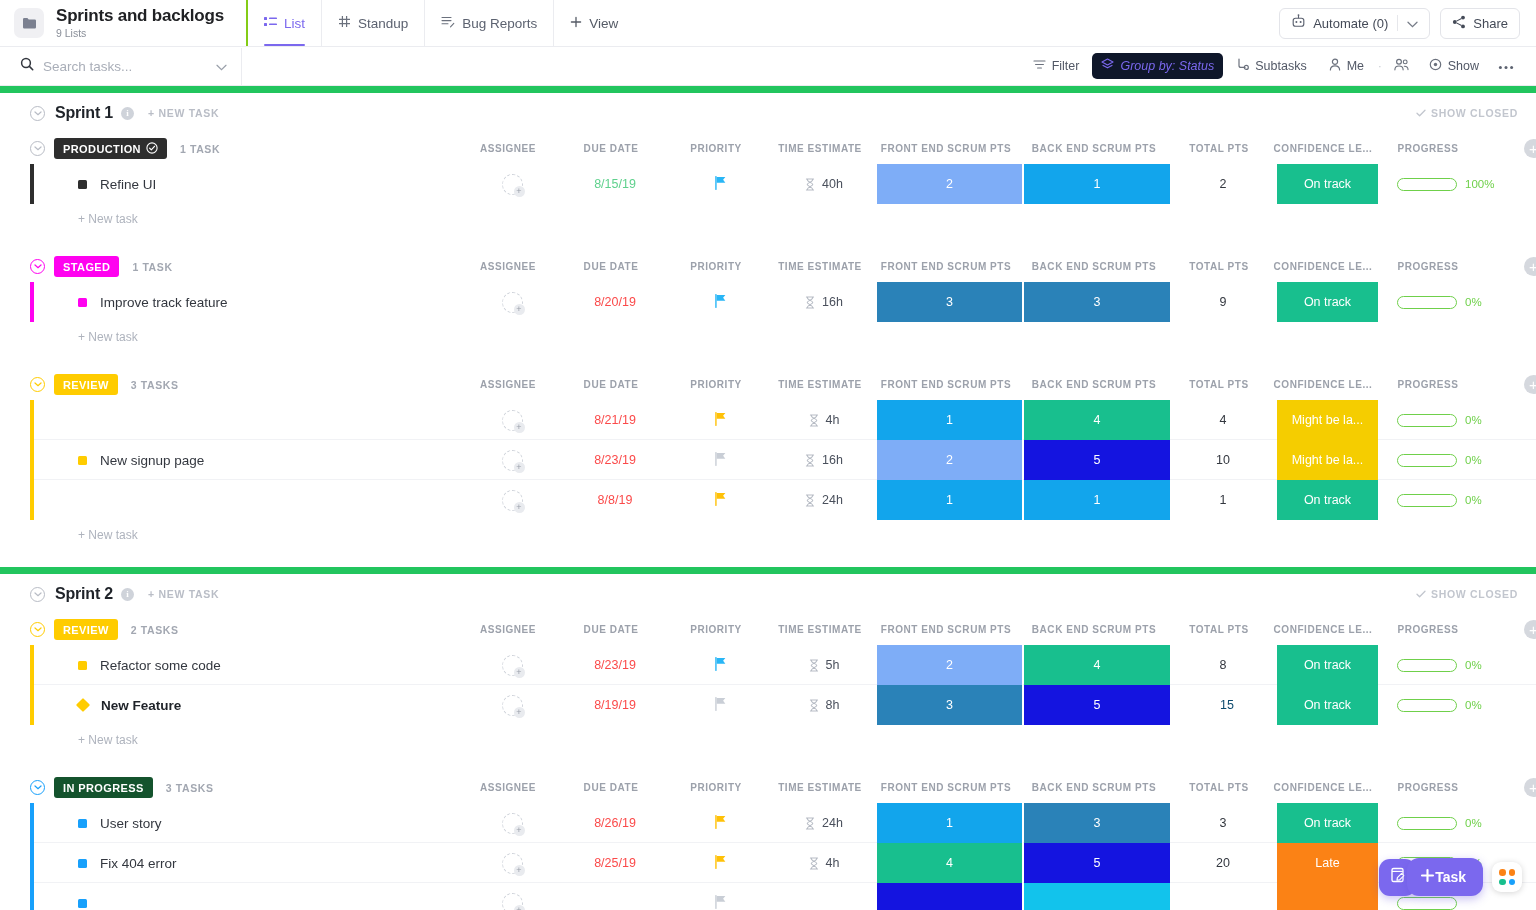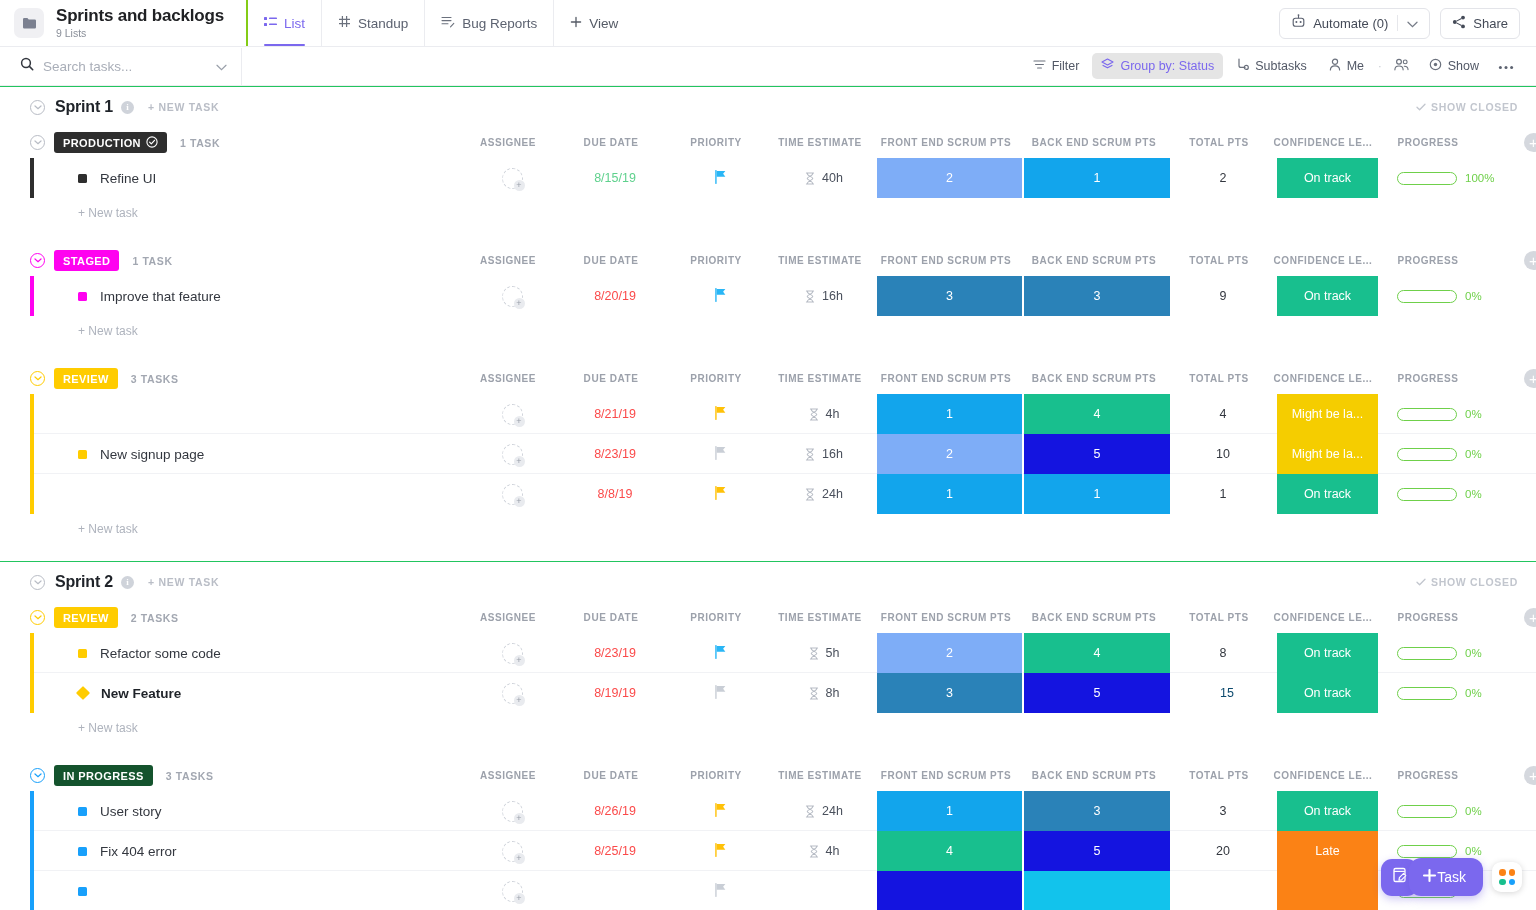--- a/index.html
+++ b/index.html
@@ -84,28 +84,28 @@
     font-family: "Liberation Sans", sans-serif;
   }
   .search-input::placeholder { color: #a9aeb8; }
   .filter-right { margin-left: auto; display: flex; align-items: center; gap: 4px; }
   .fbtn {
     display: flex; align-items: center; gap: 6px;
     height: 26px; padding: 0 9px; border-radius: 5px;
     font-size: 12.5px; color: #525866; cursor: pointer;
     white-space: nowrap;
   }
-  .fbtn.highlight { background: #e5e5e5; color: #7b68ee; }
+  .fbtn.highlight { background: #0f172a; color: #7b68ee; font-style: italic; }
   .dot-sep { color: #c3c7cf; font-size: 11px; padding: 0 1px; }
 
   
   .board { height: 824px; overflow: hidden; position: relative; background:#fff; }
 
   .sprint {
-    border-top: 1px solid #22c55e;
+    border-top: 7px solid #22c55e;
     background: #fff;
   }
   .sprint-head {
     display: flex; align-items: center;
     height: 40px; padding-left: 30px;
     position: relative;
   }
   .caret-circle {
     width: 15px; height: 15px; border-radius: 50%;
     border: 1.3px solid #b8bcc5;
@@ -259,21 +259,21 @@
     background: #7b68ee;
     display: flex; align-items: center; justify-content: center;
     box-shadow: 0 3px 9px rgba(100,80,220,0.32);
     cursor: pointer;
     margin-right: -9px;
   }
   .fab-task {
     height: 38px; padding: 0 17px 0 13px; border-radius: 12px;
     background: #7b68ee; color: #fff;
     display: flex; align-items: center; 
-    font-size: 14px; font-weight: normal;
+    font-size: 14px; font-weight: bold;
     box-shadow: 0 3px 10px rgba(100,80,220,0.36);
     cursor: pointer; z-index: 2;
   }
   .fab-apps {
     width: 30px; height: 30px; border-radius: 9px; background: #fff;
     box-shadow: 0 1px 6px rgba(0,0,0,0.17);
     display: grid; grid-template-columns: 1fr 1fr; grid-template-rows: 1fr 1fr;
     gap: 3px; padding: 7px; margin-left: 9px; cursor: pointer;
   }
   .fab-apps i { width: 100%; height: 100%; border-radius: 50%; display:block; }
@@ -570,21 +570,21 @@
             <div class="colhdr" style="left:1109px;width:160px;">TOTAL PTS</div>
             <div class="colhdr" style="left:1213px;width:160px;">CONFIDENCE LE...</div>
             <div class="colhdr" style="left:1318px;width:160px;">PROGRESS</div>
             <div class="plus-round" style="left:1494px;">+</div>
           </div>
         </div>
         <div class="rows" style="border-left-color:#ff02f0">
           <div class="trow">
             <div class="tname">
           <span class="bullet" style="background:#ff02f0"></span>
-          <span>Improve that feature</span>
+          <span>Improve track feature</span>
             </div>
             <div class="cell" style="left:438px;width:80px;">
           <span class="avatar-ph"></span>
             </div>
             <div class="cell" style="left:531px;width:100px;">
           <span class="date red">8/20/19</span>
             </div>
             <div class="cell" style="left:646px;width:80px;">
           <span><svg class="flag" viewBox="0 0 13 15">
                   <path d="M1.6 0.7v13.6" stroke="#29b6f6" stroke-width="1.5" stroke-linecap="round"></path>

